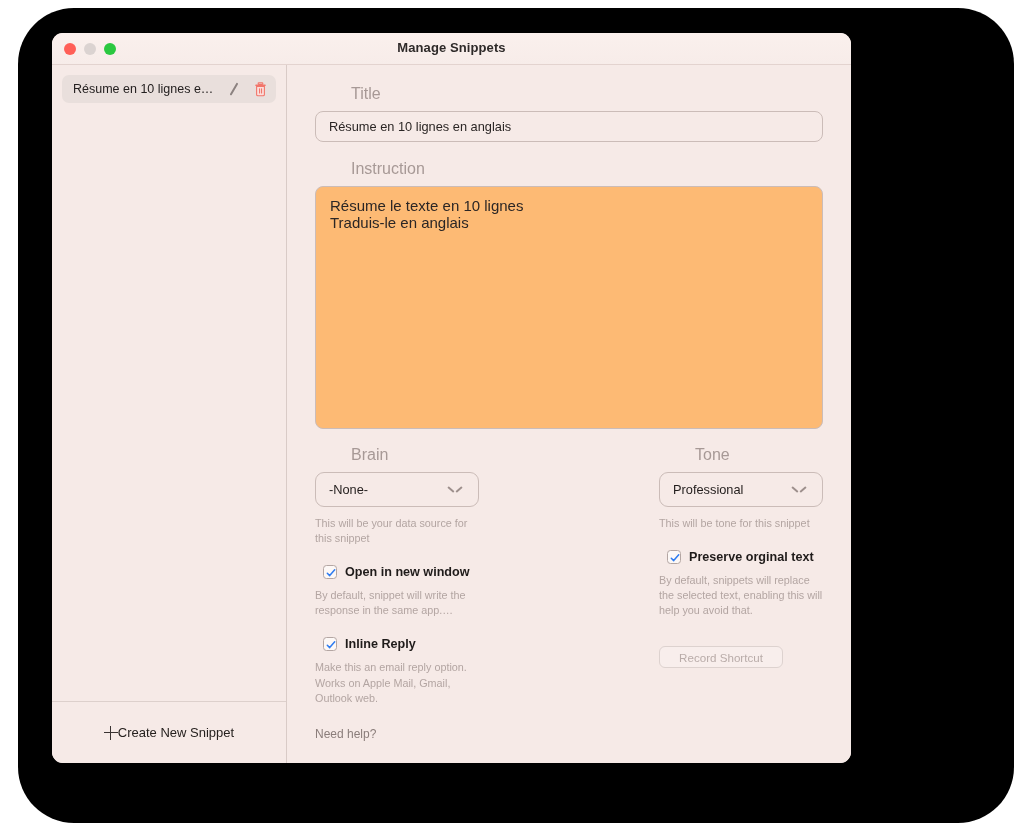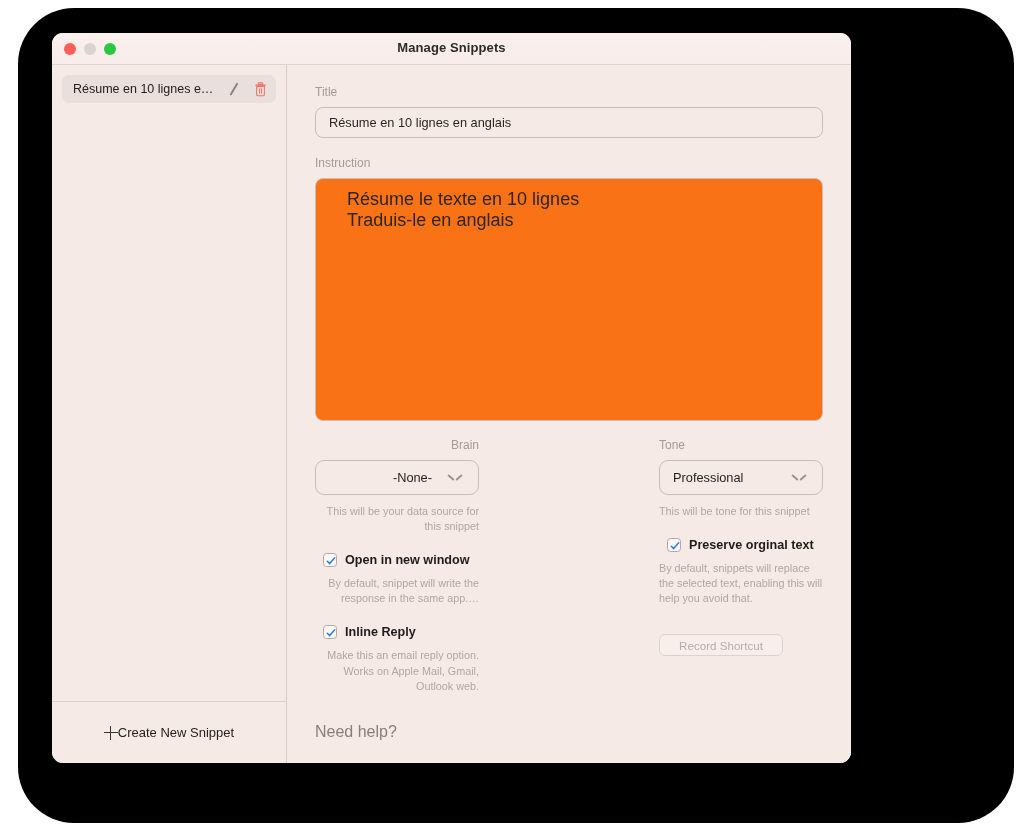--- a/index.html
+++ b/index.html
@@ -109,50 +109,51 @@
   .plus-icon::after  { top: 0; left: 6px; height: 14px; width: 1.6px; }
 
   
   #main {
     flex: 1;
     position: relative;
     background: #f6eae7;
     padding: 0 28px;
   }
   .field-label {
-    font-size: 12px; color: #a79996;
+    font-size: 16px; color: #a79996;
     margin-bottom: 8px;
+    margin-left: 36px;
   }
   .text-input {
     height: 31px;
     border: 1px solid #cbbcb8;
     border-radius: 8px;
     background: #f6eae7;
     display: flex; align-items: center;
     padding: 0 13px;
     font-size: 12.8px; color: #2b2625;
   }
   .text-area {
     height: 243px;
     border: 1px solid #cbbcb8;
     border-radius: 8px;
-    background: #f97316;
-    padding: 10px 31px;
-    font-size: 18px; color: #2b2625;
+    background: #fdba74;
+    padding: 10px 14px;
+    font-size: 15px; color: #2b2625;
     line-height: 1.15;
     white-space: pre-line;
   }
   #title-block { padding-top: 20px; }
   #instruction-block { padding-top: 18px; }
 
   
   #cols { display: flex; gap: 0; padding-top: 17px; }
   .col { width: 50%; }
   .col.right { padding-left: 90px; }
-  .col.left  { padding-right: 90px; text-align: right; }
+  .col.left  { padding-right: 90px; }
 
   .select-box {
     height: 35px;
     border: 1px solid #cbbcb8;
     border-radius: 9px;
     background: #f6eae7;
     display: flex; align-items: center;
     padding: 0 13px;
     font-size: 12.8px; color: #221d1c;
     position: relative;
@@ -199,21 +200,21 @@
     display: flex; align-items: center; justify-content: center;
     font-size: 11.6px; color: #b9aca9;
   }
 
   
   #footer {
     position: absolute;
     left: 28px; right: 28px; bottom: 22px;
     display: flex; align-items: center; justify-content: space-between;
   }
-  #need-help { font-size: 16px; color: #8a7d7a; }
+  #need-help { font-size: 12px; color: #8a7d7a; }
   #save-snippet {
     width: 144px; height: 30px;
     background: #d3c8c5;
     border-radius: 7px;
     display: flex; align-items: center; justify-content: center;
     font-size: 12.8px; color: #231f1e;
   }
 </style>
 </head>
 <body>

